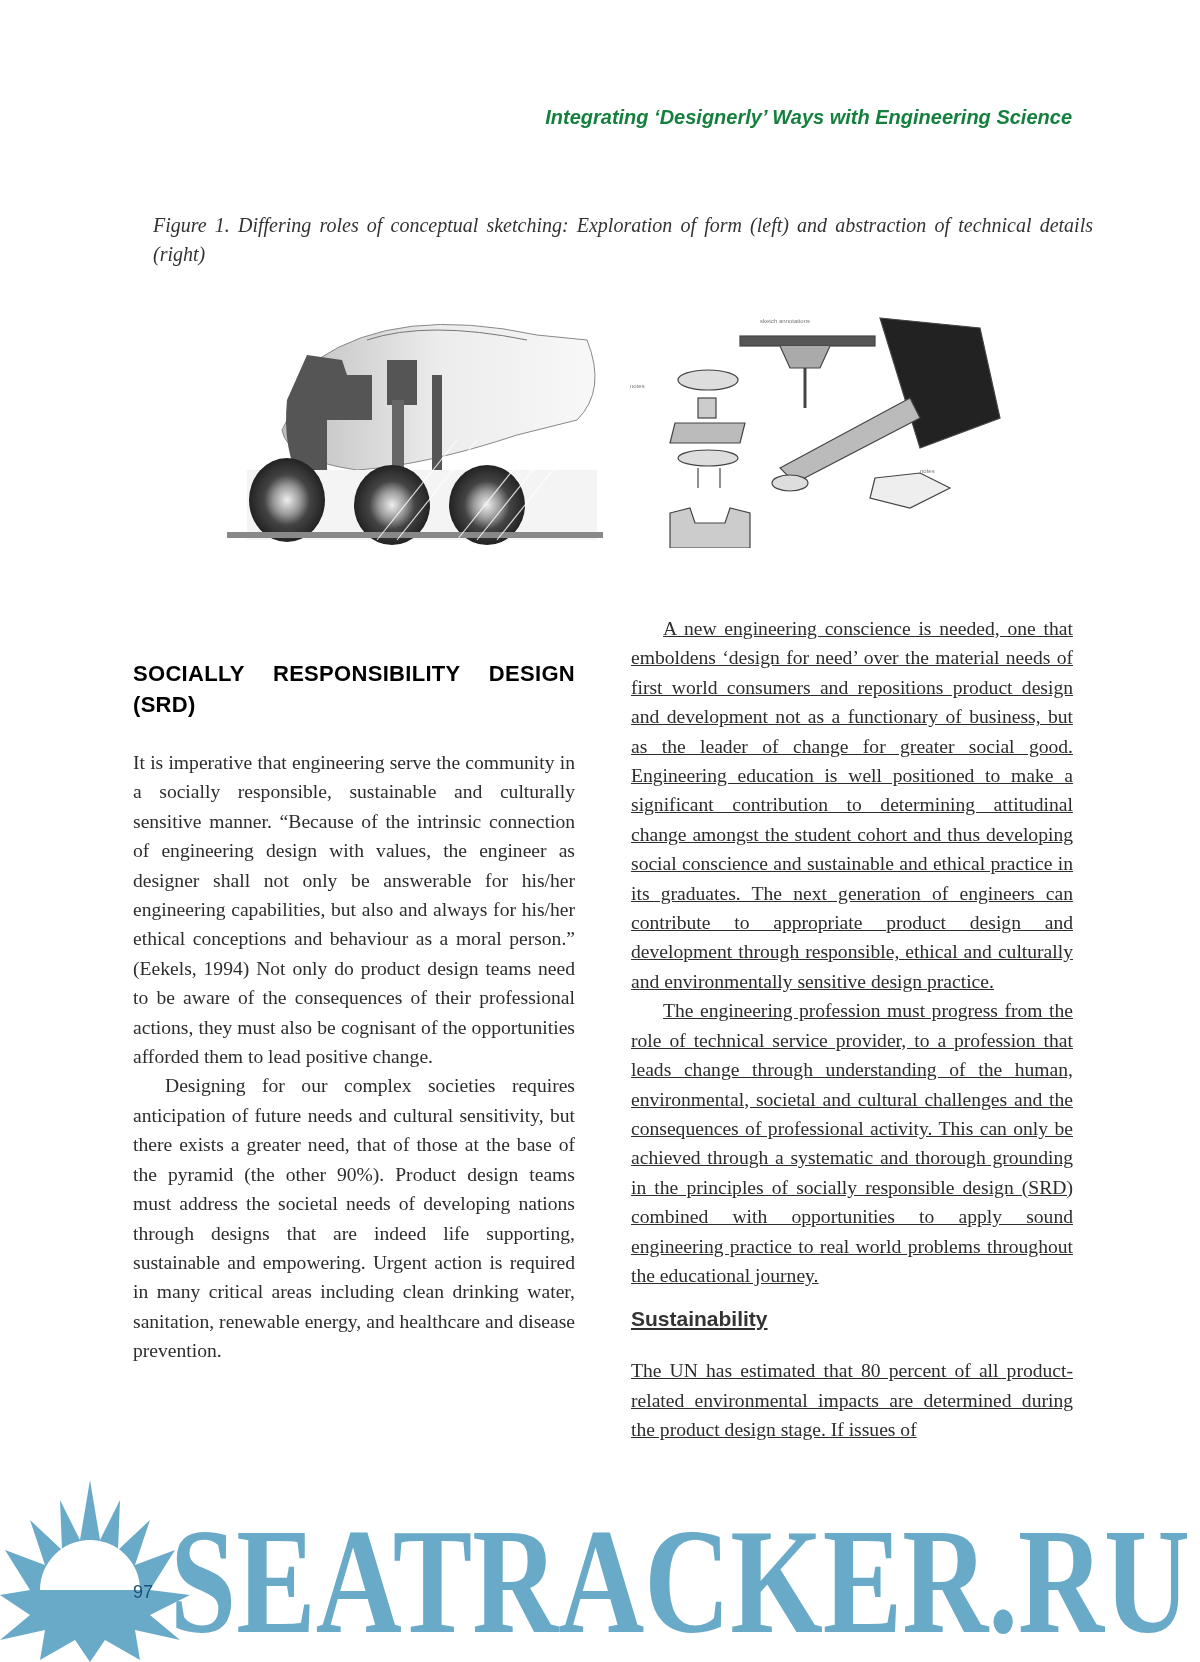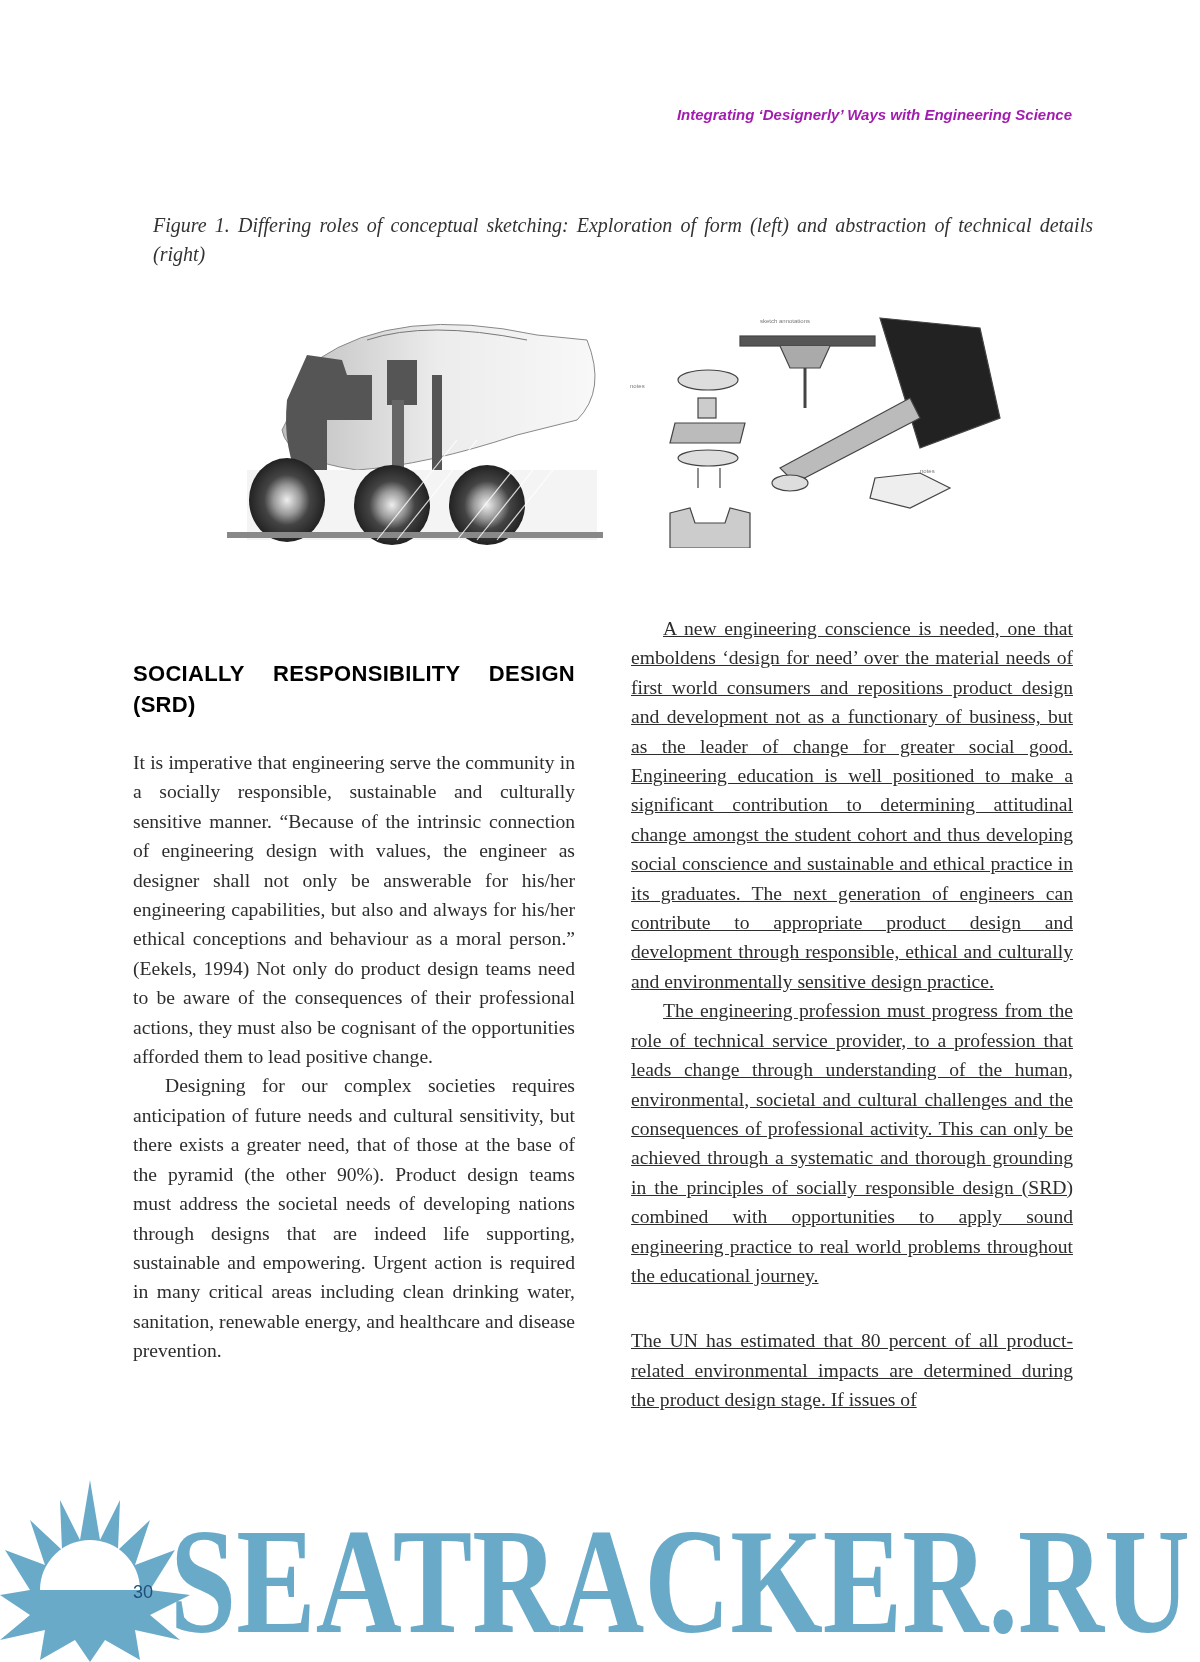--- a/index.html
+++ b/index.html
@@ -1,17 +1,17 @@
 <!DOCTYPE html>
 <html><head>
 <meta charset="utf-8">
 <style>
   html, body { margin:0; padding:0; }
   body { width:1200px; height:1662px; background:#ffffff; position:relative; overflow:hidden; font-family:"Liberation Serif", serif; color:#2b2b2b; }
-  .running-head { position:absolute; top:106px; right:128px; font-family:"Liberation Sans", sans-serif; font-weight:bold; font-style:italic; font-size:15px; color:#a21caf; }
+  .running-head { position:absolute; top:106px; right:128px; font-family:"Liberation Sans", sans-serif; font-weight:bold; font-style:italic; font-size:20px; color:#15803d; }
   .caption { position:absolute; top:211px; left:133px; width:940px; font-style:italic; font-size:20px; line-height:29px; color:#333; text-align:justify;margin-left:20px; }
   .figure { position:absolute; top:300px; left:227px; width:780px; height:250px; }
   .fig-left { position:absolute; left:0; top:0; width:376px; height:245px; }
   .fig-right { position:absolute; left:393px; top:8px; width:390px; height:240px; }
   .col { position:absolute; width:442px; font-size:19.6px; line-height:29.4px; text-align:justify; color:#2d2d2d; }
   .col-left { left:133px; top:614px; }
   .col-right { left:631px; top:614px;text-decoration:underline; }
   .col p { margin:0; }
   .indent { text-indent:32px; }
   .h2 { font-family:"Liberation Sans", sans-serif; font-weight:bold; font-size:22px; line-height:31px; color:#000000; letter-spacing:0.3px; }
@@ -90,25 +90,26 @@
   <div class="h2">SOCIALLY RESPONSIBILITY DESIGN (SRD)</div>
   <div style="height:28px"></div>
   <p>It is imperative that engineering serve the community in a socially responsible, sustainable and culturally sensitive manner. “Because of the intrinsic connection of engineering design with values, the engineer as designer shall not only be answerable for his/her engineering capabilities, but also and always for his/her ethical conceptions and behaviour as a moral person.” (Eekels, 1994) Not only do product design teams need to be aware of the consequences of their professional actions, they must also be cognisant of the opportunities afforded them to lead positive change.</p>
   <p class="indent">Designing for our complex societies requires anticipation of future needs and cultural sensitivity, but there exists a greater need, that of those at the base of the pyramid (the other 90%). Product design teams must address the societal needs of developing nations through designs that are indeed life supporting, sustainable and empowering. Urgent action is required in many critical areas including clean drinking water, sanitation, renewable energy, and healthcare and disease prevention.</p>
 </div>
 
 <div class="col col-right">
   <p class="indent">A new engineering conscience is needed, one that emboldens ‘design for need’ over the material needs of first world consumers and repositions product design and development not as a functionary of business, but as the leader of change for greater social good. Engineering education is well positioned to make a significant contribution to determining attitudinal change amongst the student cohort and thus developing social conscience and sustainable and ethical practice in its graduates. The next generation of engineers can contribute to appropriate product design and development through responsible, ethical and culturally and environmentally sensitive design practice.</p>
   <p class="indent">The engineering profession must progress from the role of technical service provider, to a profession that leads change through understanding of the human, environmental, societal and cultural challenges and the consequences of professional activity. This can only be achieved through a systematic and thorough grounding in the principles of socially responsible design (SRD) combined with opportunities to apply sound engineering practice to real world problems throughout the educational journey.</p>
   <div style="height:14px"></div>
+  <div class="h3">Sustainability</div>
   <div style="height:22px"></div>
   <p>The UN has estimated that 80 percent of all product-related environmental impacts are determined during the product design stage. If issues of</p>
 </div>
 
-<div class="page-number">30</div>
+<div class="page-number">97</div>
 
 <svg class="watermark" viewBox="0 1465 1200 197">
   <g fill="#6aaac9">
     <polygon points="90,1480 100,1540 120,1500 118,1550 150,1520 135,1565 175,1550 150,1590 190,1595 150,1615 180,1640 135,1630 140,1660 105,1640 90,1662 75,1640 40,1660 45,1630 0,1640 30,1615 0,1595 30,1590 5,1550 45,1565 30,1520 62,1550 60,1500 80,1540"></polygon>
     <path d="M 40 1590 A 50 50 0 0 1 140 1590 Z" fill="#ffffff"></path>
   </g>
   <text x="170" y="1632" font-family="Liberation Serif, serif" font-weight="bold" font-size="150" fill="#6aaac9" textLength="1020" lengthAdjust="spacingAndGlyphs">SEATRACKER.RU</text>
 </svg>
 
 </body></html>

